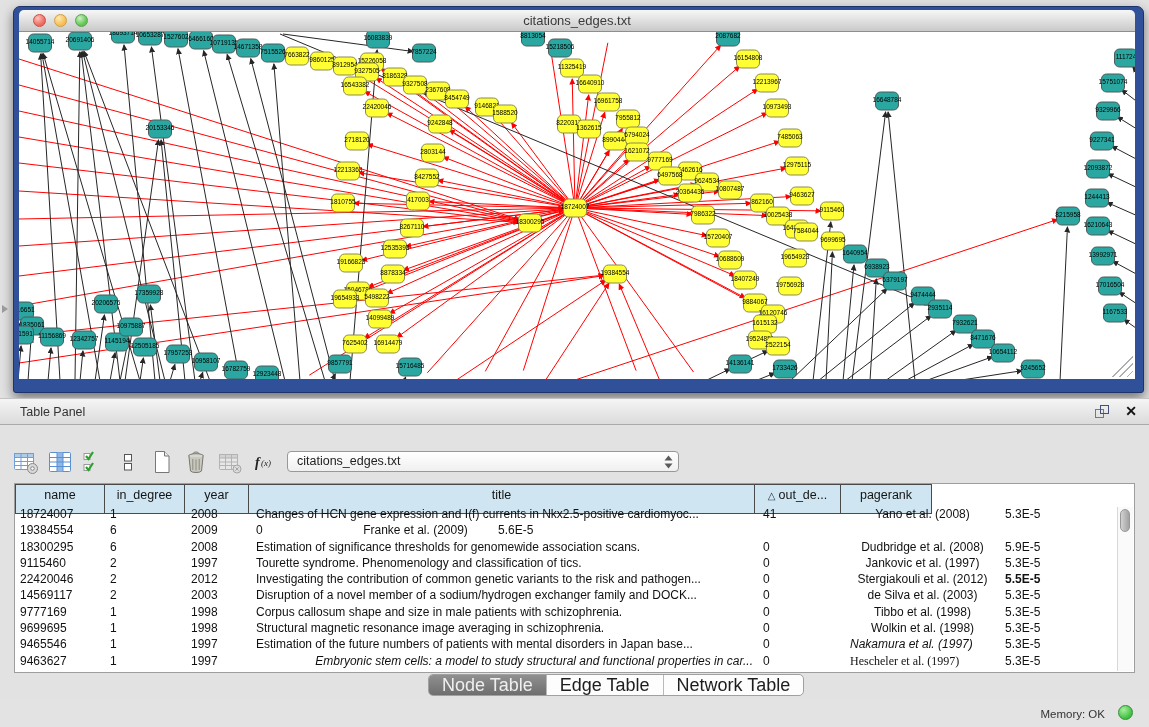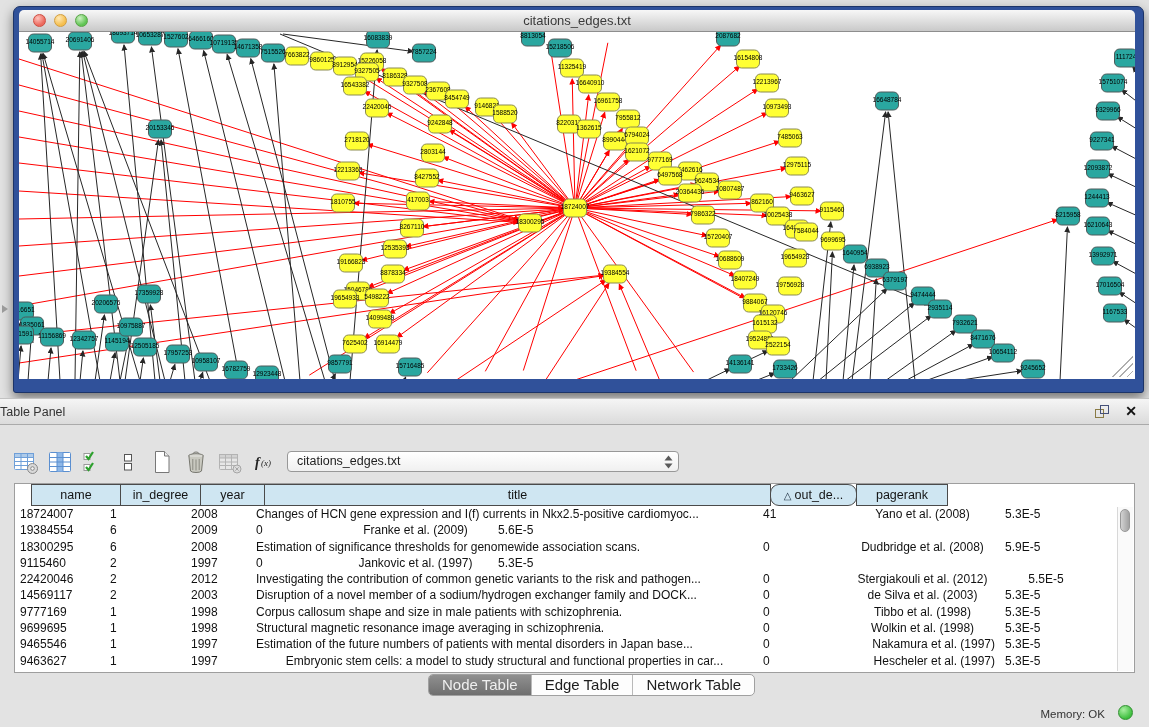--- a/index.html
+++ b/index.html
@@ -22,50 +22,50 @@
   .nl{font-size:6.5px;fill:#000;text-anchor:middle;}
   .grip{position:absolute;right:2px;bottom:2px;width:24px;height:24px;
     background:repeating-linear-gradient(135deg,transparent 0 4px,#9a9a9a 4px 5px);
     clip-path:polygon(100% 0,100% 100%,0 100%);opacity:.8;}
   .collapse-arrow{position:absolute;left:2px;top:305px;width:0;height:0;
     border-top:4px solid transparent;border-bottom:4px solid transparent;border-left:6px solid #9a9a9a;}
 
   
   .tp-head{position:absolute;left:0;top:398px;width:1149px;height:27px;background:linear-gradient(#f5f5f5,#dbdbdb);
     border-top:1px solid #c2c2c2;border-bottom:1px solid #aaa;box-sizing:border-box;}
-  .tp-title{position:absolute;left:0;top:6px;font-size:12.5px;color:#333;}
+  .tp-title{position:absolute;left:20px;top:6px;font-size:12.5px;color:#333;}
   .tp-float{position:absolute;right:38px;top:5px;cursor:default;}
   .tp-close{position:absolute;right:12px;top:4px;font-size:14px;font-weight:bold;color:#111;}
 
   .toolbar{position:absolute;left:12px;top:446px;height:32px;display:flex;align-items:center;gap:7px;}
   .tbicon{width:27px;height:27px;display:flex;align-items:center;justify-content:center;}
   .tbicon svg{width:26px;height:26px;}
 
   .combo{position:absolute;left:287px;top:451px;width:392px;height:21px;background:linear-gradient(#fff,#f0f0f0);
     border:1px solid #989898;border-radius:4px;box-sizing:border-box;font-size:12.5px;color:#222;
     line-height:19px;padding-left:9px;}
   .stepper{position:absolute;right:4px;top:2px;}
 
   .tbl{position:absolute;left:14px;top:483px;width:1121px;height:190px;background:#fff;
     border:1px solid #9e9e9e;box-sizing:border-box;}
-  .thead{display:flex;height:22px;padding-left:16px;}
+  .thead{display:flex;height:30px;}
   .th{box-sizing:border-box;background:#cfe6f2;border:1px solid #4a4a4a;margin-left:-1px;
     text-align:center;font-size:12.5px;color:#141414;line-height:20px;white-space:nowrap;overflow:hidden;}
   .th:first-child{margin-left:0;}
   .th .sort{font-size:10px;margin-right:3px;color:#234;}
   .tbody{position:absolute;left:0;top:22px;right:16px;bottom:0;overflow:hidden;}
   .tr{display:flex;height:16.3px;line-height:16.2px;font-size:12px;color:#111;}
   .td{box-sizing:border-box;padding:0 5px;white-space:nowrap;overflow:hidden;}
   .vscroll{position:absolute;top:23px;right:1px;bottom:1px;width:15px;background:#fafafa;border-left:1px solid #d8d8d8;}
   .vthumb{position:absolute;left:2px;top:2px;width:10px;height:23px;border-radius:5px;
     background:linear-gradient(90deg,#d2d2d2,#a2a2a2);border:1px solid #989898;box-sizing:border-box;}
 
   .tabs{position:absolute;left:428px;top:674px;height:22px;display:flex;border:1px solid #a0a0a0;
     border-radius:5px;overflow:hidden;background:#fdfdfd;box-sizing:border-box;}
-  .tab{padding:0 13px;line-height:20px;font-size:15px;color:#1d1d1d;border-right:1px solid #b9b9b9;}
+  .tab{padding:0 13px;line-height:20px;font-size:18px;color:#1d1d1d;border-right:1px solid #b9b9b9;}
   .tab:last-child{border-right:none;}
   .tab.active{background:linear-gradient(#909090,#6e6e6e);color:#efefef;}
 
   .status{position:absolute;left:0;top:700px;width:1149px;height:27px;background:#e3e3e3;}
   .mem-label{position:absolute;right:44px;top:8px;font-size:11.5px;color:#333;}
   .mem-dot{position:absolute;right:16px;top:5px;width:15px;height:15px;border-radius:50%;
     background:radial-gradient(circle at 35% 30%,#a8efa0,#3fbf3f 70%);border:1px solid #2f8f2f;box-sizing:border-box;}
 </style>
 </head>
 <body>
@@ -572,21 +572,21 @@
       </svg>
   </span>
 </div>
 
 <div class="tbl">
   <div class="thead" id="thead">
       <div class="th" style="width: 90px;"><span>name</span></div>
       <div class="th" style="width: 81px;"><span>in_degree</span></div>
       <div class="th" style="width: 65px;"><span>year</span></div>
       <div class="th" style="width: 507px;"><span>title</span></div>
-      <div class="th" style="width: 87px; border-radius: 9px;"><span class="sort">△</span><span>out_de...</span></div>
+      <div class="th" style="width: 87px;"><span class="sort">△</span><span>out_de...</span></div>
       <div class="th" style="width: 92px;"><span>pagerank</span></div>
     </div>
   <div class="tbody" id="tbody">
       <div class="tr">
         <div class="td" style="width: 90px; text-align: left;">18724007</div>
         <div class="td" style="width: 81px; text-align: left;">1</div>
         <div class="td" style="width: 65px; text-align: left;">2008</div>
         <div class="td" style="width: 507px; text-align: left;">Changes of HCN gene expression and I(f) currents in Nkx2.5-positive cardiomyoc...</div>
         <div class="td" style="width: 87px; text-align: left;">41</div>
         <div class="td" style="width: 155px; text-align: center;">Yano et al. (2008)</div>
@@ -606,32 +606,33 @@
         <div class="td" style="width: 65px; text-align: left;">2008</div>
         <div class="td" style="width: 507px; text-align: left;">Estimation of significance thresholds for genomewide association scans.</div>
         <div class="td" style="width: 87px; text-align: left;">0</div>
         <div class="td" style="width: 155px; text-align: center;">Dudbridge et al. (2008)</div>
         <div class="td" style="width: 92px; text-align: left;">5.9E-5</div>
       </div>
       <div class="tr">
         <div class="td" style="width: 90px; text-align: left;">9115460</div>
         <div class="td" style="width: 81px; text-align: left;">2</div>
         <div class="td" style="width: 65px; text-align: left;">1997</div>
+        <div class="td" style="width: 507px; text-align: left;">Tourette syndrome. Phenomenology and classification of tics.</div>
         <div class="td" style="width: 87px; text-align: left;">0</div>
         <div class="td" style="width: 155px; text-align: center;">Jankovic et al. (1997)</div>
         <div class="td" style="width: 92px; text-align: left;">5.3E-5</div>
       </div>
       <div class="tr">
         <div class="td" style="width: 90px; text-align: left;">22420046</div>
         <div class="td" style="width: 81px; text-align: left;">2</div>
         <div class="td" style="width: 65px; text-align: left;">2012</div>
         <div class="td" style="width: 507px; text-align: left;">Investigating the contribution of common genetic variants to the risk and pathogen...</div>
         <div class="td" style="width: 87px; text-align: left;">0</div>
         <div class="td" style="width: 155px; text-align: center;">Stergiakouli et al. (2012)</div>
-        <div class="td" style="width: 92px; text-align: center;">5.5E-5</div>
+        <div class="td" style="width: 92px; text-align: left; font-weight: bold;">5.5E-5</div>
       </div>
       <div class="tr">
         <div class="td" style="width: 90px; text-align: left;">14569117</div>
         <div class="td" style="width: 81px; text-align: left;">2</div>
         <div class="td" style="width: 65px; text-align: left;">2003</div>
         <div class="td" style="width: 507px; text-align: left;">Disruption of a novel member of a sodium/hydrogen exchanger family and DOCK...</div>
         <div class="td" style="width: 87px; text-align: left;">0</div>
         <div class="td" style="width: 155px; text-align: center;">de Silva et al. (2003)</div>
         <div class="td" style="width: 92px; text-align: left;">5.3E-5</div>
       </div>
@@ -652,30 +653,30 @@
         <div class="td" style="width: 87px; text-align: left;">0</div>
         <div class="td" style="width: 155px; text-align: center;">Wolkin et al. (1998)</div>
         <div class="td" style="width: 92px; text-align: left;">5.3E-5</div>
       </div>
       <div class="tr">
         <div class="td" style="width: 90px; text-align: left;">9465546</div>
         <div class="td" style="width: 81px; text-align: left;">1</div>
         <div class="td" style="width: 65px; text-align: left;">1997</div>
         <div class="td" style="width: 507px; text-align: left;">Estimation of the future numbers of patients with mental disorders in Japan base...</div>
         <div class="td" style="width: 87px; text-align: left;">0</div>
-        <div class="td" style="width: 155px; text-align: right;">Nakamura et al. (1997)</div>
+        <div class="td" style="width: 155px; text-align: left; font-style: italic;">Nakamura et al. (1997)</div>
         <div class="td" style="width: 92px; text-align: left;">5.3E-5</div>
       </div>
       <div class="tr">
         <div class="td" style="width: 90px; text-align: left;">9463627</div>
         <div class="td" style="width: 81px; text-align: left;">1</div>
         <div class="td" style="width: 65px; text-align: left;">1997</div>
-        <div class="td" style="width: 507px; text-align: center;">Embryonic stem cells: a model to study structural and functional properties in car...</div>
-        <div class="td" style="width: 87px; text-align: left;">0</div>
-        <div class="td" style="width: 155px; text-align: right;">Hescheler et al. (1997)</div>
+        <div class="td" style="width: 507px; text-align: right; font-style: italic;">Embryonic stem cells: a model to study structural and functional properties in car...</div>
+        <div class="td" style="width: 87px; text-align: left;">0</div>
+        <div class="td" style="width: 155px; text-align: left; font-family: Liberation Serif, serif;">Hescheler et al. (1997)</div>
         <div class="td" style="width: 92px; text-align: left;">5.3E-5</div>
       </div>
     </div>
   <div class="vscroll">
     <div class="vthumb"></div>
   </div>
 </div>
 
 <div class="tabs" id="tabs">
     <div class="tab active">Node Table</div>

